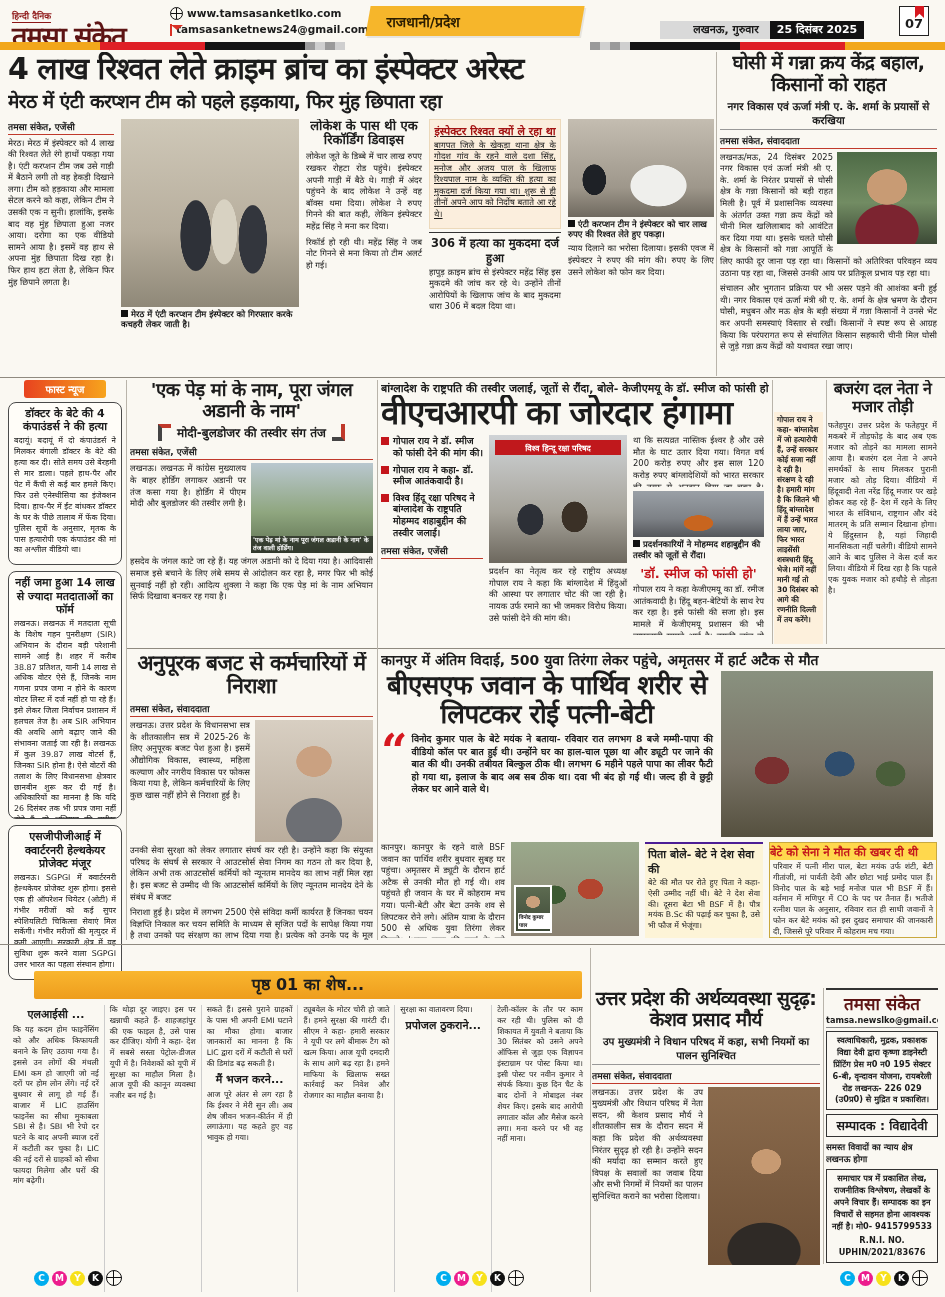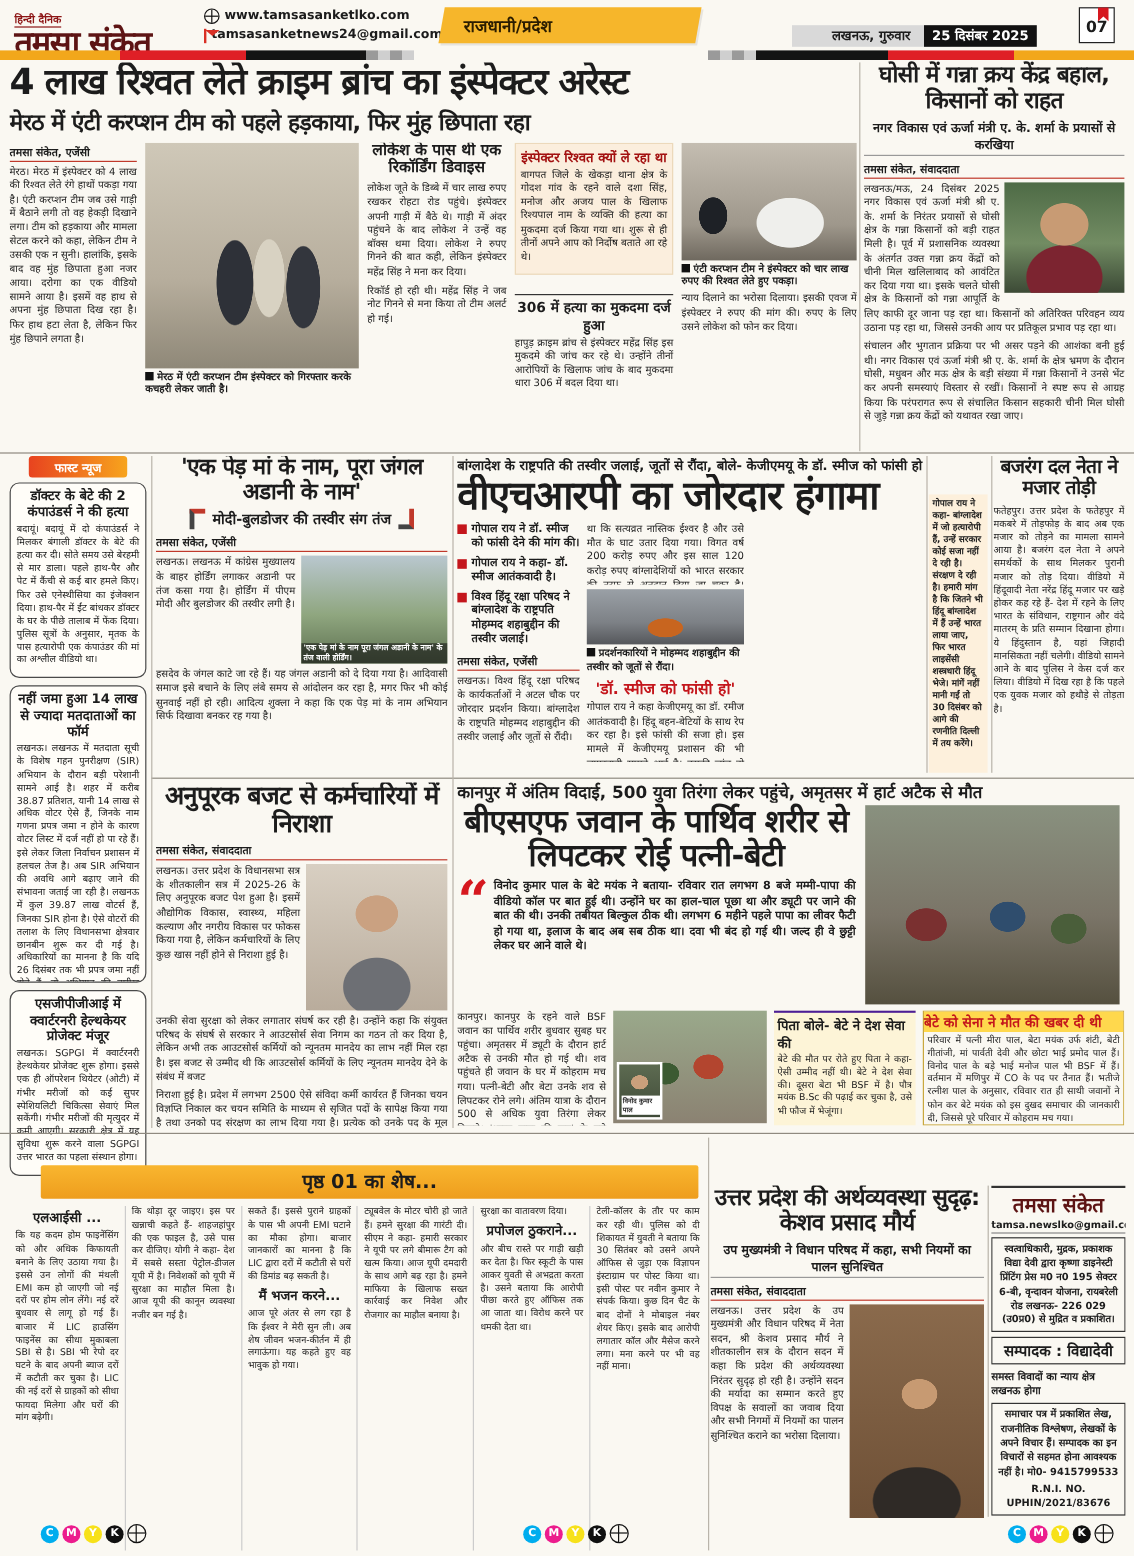--- a/index.html
+++ b/index.html
@@ -79,21 +79,21 @@
   #lead{position:absolute;left:8px;top:52px;width:706px;height:324px;}
   #lead h1{font-size:30px;font-weight:800;letter-spacing:-1px;white-space:nowrap;overflow:hidden;line-height:1.15;}
   #lead h2{font-size:19px;font-weight:800;white-space:nowrap;overflow:hidden;letter-spacing:-.5px;margin-top:1px;}
   .lead-cols{display:flex;gap:7px;margin-top:5px;height:238px;overflow:hidden;}
   .lc1{width:106px;}
   .lc2{width:178px;}
   .lc3{width:116px;}
   .lc3 h3{font-size:13px;font-weight:800;text-align:center;line-height:1.15;margin-bottom:3px;}
   .lc4{width:132px;}
   .lc5{width:146px;}
-  .cream{background:#fbeedd;border:1px solid #ecd9bb;padding:3px 4px;margin-bottom:16px;}
+  .cream{background:#fbeedd;border:1px solid #ecd9bb;padding:3px 4px;margin-bottom:3px;text-decoration:underline;}
   .cream h3{font-size:11px;font-weight:800;color:#a31111;text-align:center;margin-bottom:2px;}
   .box306{border-top:1.5px solid #333;padding-top:2px;}
   .box306 h3{font-size:11.5px;font-weight:800;text-align:center;margin-bottom:2px;}
   #ghosi{position:absolute;left:720px;top:52px;width:217px;height:324px;}
   #ghosi h2{font-size:19px;font-weight:800;text-align:center;line-height:1.15;letter-spacing:-.5px;}
   #ghosi .deck{font-size:10.5px;font-weight:800;text-align:center;margin:3px 0;border-bottom:1px solid #999;padding-bottom:2px;}
   #ghosi .gph{float:right;width:100px;height:92px;margin:0 0 3px 4px;}
   
   #fastnews{position:absolute;left:8px;top:380px;width:114px;height:560px;}
   .fn-tab{width:70px;background:linear-gradient(90deg,#e8431f,#f7a41d);color:#fff;font-weight:800;
@@ -262,21 +262,21 @@
     <div>
       <div class="ph ph-minister gph"></div>
       <p class="body">लखनऊ/मऊ, 24 दिसंबर 2025 नगर विकास एवं ऊर्जा मंत्री श्री ए. के. शर्मा के निरंतर प्रयासों से घोसी क्षेत्र के गन्ना किसानों को बड़ी राहत मिली है। पूर्व में प्रशासनिक व्यवस्था के अंतर्गत उक्त गन्ना क्रय केंद्रों को चीनी मिल खलिलाबाद को आवंटित कर दिया गया था। इसके चलते घोसी क्षेत्र के किसानों को गन्ना आपूर्ति के लिए काफी दूर जाना पड़ रहा था। किसानों को अतिरिक्त परिवहन व्यय उठाना पड़ रहा था, जिससे उनकी आय पर प्रतिकूल प्रभाव पड़ रहा था।</p>
       <p class="body">संचालन और भुगतान प्रक्रिया पर भी असर पड़ने की आशंका बनी हुई थी। नगर विकास एवं ऊर्जा मंत्री श्री ए. के. शर्मा के क्षेत्र भ्रमण के दौरान घोसी, मधुबन और मऊ क्षेत्र के बड़ी संख्या में गन्ना किसानों ने उनसे भेंट कर अपनी समस्याएं विस्तार से रखीं। किसानों ने स्पष्ट रूप से आग्रह किया कि परंपरागत रूप से संचालित किसान सहकारी चीनी मिल घोसी से जुड़े गन्ना क्रय केंद्रों को यथावत रखा जाए।</p>
     </div>
   </div>
 
   <div id="fastnews">
     <div class="fn-tab">फास्ट न्यूज</div>
     <div class="fn-item">
-      <h3>डॉक्टर के बेटे की 2 कंपाउंडर्स ने की हत्या</h3>
+      <h3>डॉक्टर के बेटे की 4 कंपाउंडर्स ने की हत्या</h3>
       <p class="body">बदायूं। बदायूं में दो कंपाउंडर्स ने मिलकर बंगाली डॉक्टर के बेटे की हत्या कर दी। सोते समय उसे बेरहमी से मार डाला। पहले हाथ-पैर और पेट में कैंची से कई बार हमले किए। फिर उसे एनेस्थीसिया का इंजेक्शन दिया। हाथ-पैर में ईंट बांधकर डॉक्टर के घर के पीछे तालाब में फेंक दिया। पुलिस सूत्रों के अनुसार, मृतक के पास हत्यारोपी एक कंपाउंडर की मां का अश्लील वीडियो था।</p>
     </div>
     <div class="fn-item" style="height:238px;overflow:hidden">
       <h3>नहीं जमा हुआ 14 लाख से ज्यादा मतदाताओं का फॉर्म</h3>
       <p class="body">लखनऊ। लखनऊ में मतदाता सूची के विशेष गहन पुनरीक्षण (SIR) अभियान के दौरान बड़ी परेशानी सामने आई है। शहर में करीब 38.87 प्रतिशत, यानी 14 लाख से अधिक वोटर ऐसे हैं, जिनके नाम गणना प्रपत्र जमा न होने के कारण वोटर लिस्ट में दर्ज नहीं हो पा रहे हैं। इसे लेकर जिला निर्वाचन प्रशासन में हलचल तेज है। अब SIR अभियान की अवधि आगे बढ़ाए जाने की संभावना जताई जा रही है। लखनऊ में कुल 39.87 लाख वोटर्स हैं, जिनका SIR होना है। ऐसे वोटरों की तलाश के लिए विधानसभा क्षेत्रवार छानबीन शुरू कर दी गई है। अधिकारियों का मानना है कि यदि 26 दिसंबर तक भी प्रपत्र जमा नहीं होते हैं, तो अभियान की तारीख आगे बढ़ाई जा सकती है।</p>
     </div>
     <div class="fn-item">
       <h3>एसजीपीजीआई में क्वार्टरनरी हेल्थकेयर प्रोजेक्ट मंजूर</h3>
       <p class="body">लखनऊ। SGPGI में क्वार्टरनरी हेल्थकेयर प्रोजेक्ट शुरू होगा। इससे एक ही ऑपरेशन थियेटर (ओटी) में गंभीर मरीजों को कई सुपर स्पेशियलिटी चिकित्सा सेवाएं मिल सकेंगी। गंभीर मरीजों की मृत्युदर में कमी आएगी। सरकारी क्षेत्र में यह सुविधा शुरू करने वाला SGPGI उत्तर भारत का पहला संस्थान होगा।</p>
     </div>
@@ -310,21 +310,26 @@
           </div>
         <div class="blt">
             <span class="sqr"></span>
             <span>गोपाल राय ने कहा- डॉ. स्मीज आतंकवादी है।</span>
           </div>
         <div class="blt">
             <span class="sqr"></span>
             <span>विश्व हिंदू रक्षा परिषद ने बांग्लादेश के राष्ट्रपति मोहम्मद शहाबुद्दीन की तस्वीर जलाई।</span>
           </div>
         <div class="by">तमसा संकेत, एजेंसी</div>
-        <p class="body">लखनऊ। विश्व हिंदू रक्षा परिषद के कार्यकर्ताओं ने अटल चौक पर जोरदार प्रदर्शन किया। बांग्लादेश के राष्ट्रपति मोहम्मद शहाबुद्दीन की तस्वीर जलाई और जूतों से रौंदी।</p>
+      </div>
+      <div class="vb">
+        <div class="ph ph-vhrp" style="height:128px">
+          <div class="vband">विश्व हिन्दू रक्षा परिषद</div>
+        </div>
+        <p class="body" style="margin-top:3px">प्रदर्शन का नेतृत्व कर रहे राष्ट्रीय अध्यक्ष गोपाल राय ने कहा कि बांग्लादेश में हिंदुओं की आस्था पर लगातार चोट की जा रही है। नायक उर्फ रमाने का भी जमकर विरोध किया। उसे फांसी देने की मांग की।</p>
       </div>
       <div class="vc">
         <p class="body" style="height:52px;overflow:hidden">था कि सत्यव्रत नास्तिक ईश्वर है और उसे मौत के घाट उतार दिया गया। विगत वर्ष 200 करोड़ रुपए और इस साल 120 करोड़ रुपए बांग्लादेशियों को भारत सरकार की तरफ से अनुदान दिया जा चुका है। इसके बावजूद वहां हिंदुओं पर अत्याचार जारी हैं। सरकार इस तरह के अनुदान पर रोक लगाए।</p>
         <div class="ph ph-vhrp2" style="height:46px"></div>
         <div class="cap"><span class="sq"></span><span>प्रदर्शनकारियों ने मोहम्मद शहाबुद्दीन की तस्वीर को जूतों से रौंदा।</span></div>
         <div class="qt-title">'डॉ. स्मीज को फांसी हो'</div>
         <p class="body">गोपाल राय ने कहा केजीएमयू का डॉ. रमीज आतंकवादी है। हिंदू बहन-बेटियों के साथ रेप कर रहा है। इसे फांसी की सजा हो। इस मामले में केजीएमयू प्रशासन की भी लापरवाही सामने आई है। उसकी जांच हो रही है। दोषियों के खिलाफ सख्त कार्रवाई होनी चाहिए।</p>
       </div>
     </div>
   </div>
@@ -395,21 +400,20 @@
         <span>सकते हैं। इससे पुराने ग्राहकों के पास भी अपनी EMI घटाने का मौका होगा। बाजार जानकारों का मानना है कि LIC द्वारा दरों में कटौती से घरों की डिमांड बढ़ सकती है।</span>
         <h4>मैं भजन करने...</h4>
         <span>आज पूरे अंतर से लग रहा है कि ईश्वर ने मेरी सुन ली। अब शेष जीवन भजन-कीर्तन में ही लगाऊंगा। यह कहते हुए वह भावुक हो गया।</span>
       </div>
       <div class="sh-col">
         <span>ट्यूबवेल के मोटर चोरी हो जाते हैं। हमने सुरक्षा की गारंटी दी। सीएम ने कहा- हमारी सरकार ने यूपी पर लगे बीमारू टैग को खत्म किया। आज यूपी दमदारी के साथ आगे बढ़ रहा है। हमने माफिया के खिलाफ सख्त कार्रवाई कर निवेश और रोजगार का माहौल बनाया है।</span>
       </div>
       <div class="sh-col">
         <span>सुरक्षा का वातावरण दिया।</span>
         <h4>प्रपोजल ठुकराने...</h4>
-        <span>और बीच रास्ते पर गाड़ी खड़ी कर देता है। फिर स्कूटी के पास आकर युवती से अभद्रता करता है। उसने बताया कि आरोपी पीछा करते हुए ऑफिस तक आ जाता था। विरोध करने पर धमकी देता था।</span>
       </div>
       <div class="sh-col">
         <span>टेली-कॉलर के तौर पर काम कर रही थी। पुलिस को दी शिकायत में युवती ने बताया कि 30 सितंबर को उसने अपने ऑफिस से जुड़ा एक विज्ञापन इंस्टाग्राम पर पोस्ट किया था। इसी पोस्ट पर नवीन कुमार ने संपर्क किया। कुछ दिन चैट के बाद दोनों ने मोबाइल नंबर शेयर किए। इसके बाद आरोपी लगातार कॉल और मैसेज करने लगा। मना करने पर भी वह नहीं माना।</span>
       </div>
     </div>
   </div>
 
   <div id="economy">
     <h2>उत्तर प्रदेश की अर्थव्यवस्था सुदृढ़: केशव प्रसाद मौर्य</h2>
     <div class="deck">उप मुख्यमंत्री ने विधान परिषद में कहा, सभी नियमों का पालन सुनिश्चित</div>

